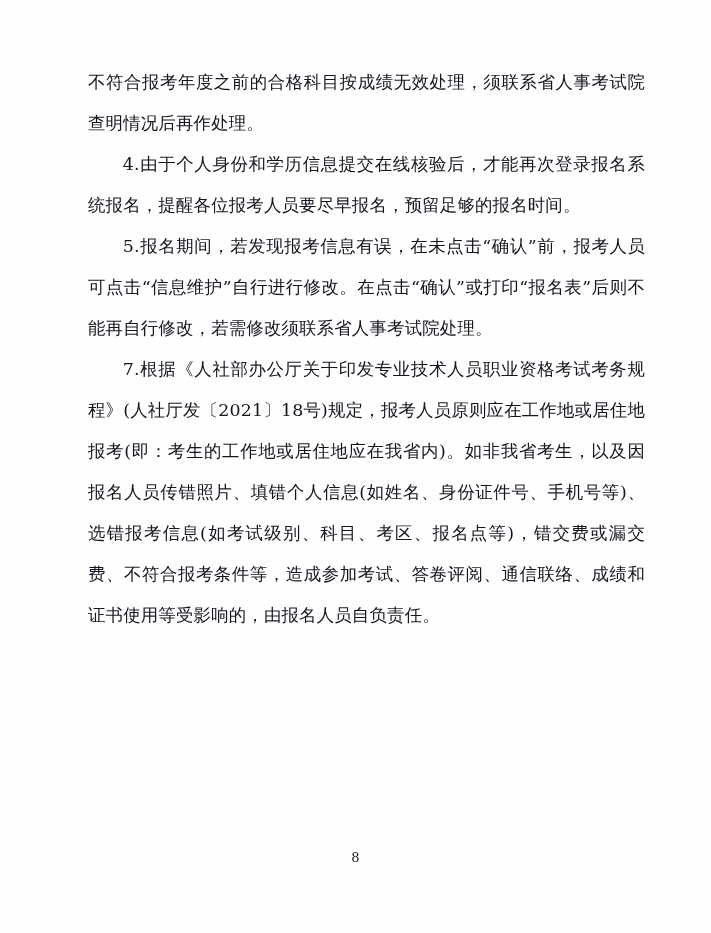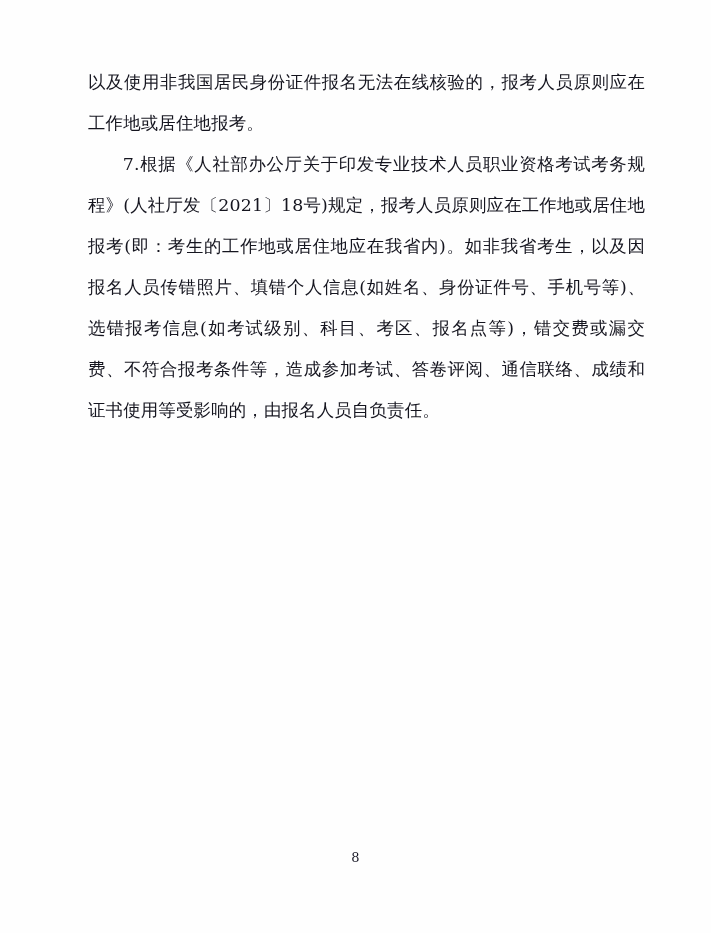--- a/index.html
+++ b/index.html
@@ -46,17 +46,19 @@
     font-size: 13px;
     font-family: "DejaVu Serif", serif;
     color: #1a1a28;
   }
 </style>
 </head>
 <body>
 
 <div class="page">
   <div class="doc-body">
-    <p class="para">以及使用非我国居民身份证件报名无法在线核验的，报考人员原则应在工作地或居住地报考。</p>
+    <p class="para">不符合报考年度之前的合格科目按成绩无效处理，须联系省人事考试院查明情况后再作处理。</p>
+    <p class="para indent">4.由于个人身份和学历信息提交在线核验后，才能再次登录报名系统报名，提醒各位报考人员要尽早报名，预留足够的报名时间。</p>
+    <p class="para indent">5.报名期间，若发现报考信息有误，在未点击“确认”前，报考人员可点击“信息维护”自行进行修改。在点击“确认”或打印“报名表”后则不能再自行修改，若需修改须联系省人事考试院处理。</p>
     <p class="para indent">7.根据《人社部办公厅关于印发专业技术人员职业资格考试考务规程》(人社厅发〔2021〕18号)规定，报考人员原则应在工作地或居住地报考(即：考生的工作地或居住地应在我省内)。如非我省考生，以及因报名人员传错照片、填错个人信息(如姓名、身份证件号、手机号等)、选错报考信息(如考试级别、科目、考区、报名点等)，错交费或漏交费、不符合报考条件等，造成参加考试、答卷评阅、通信联络、成绩和证书使用等受影响的，由报名人员自负责任。</p>
   </div>
   <div class="page-number">8</div>
 </div>
 
 </body></html>

